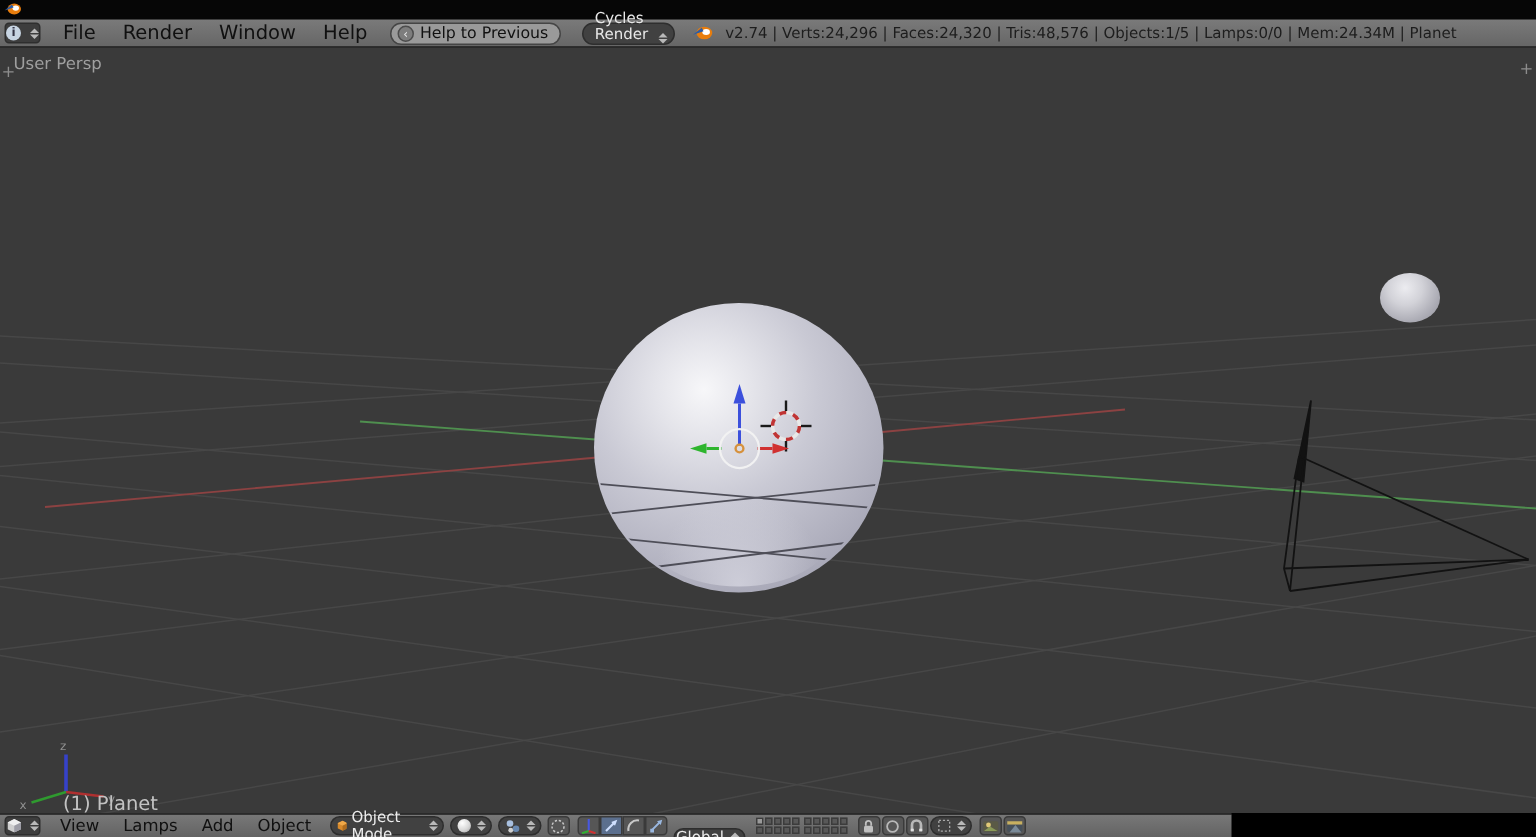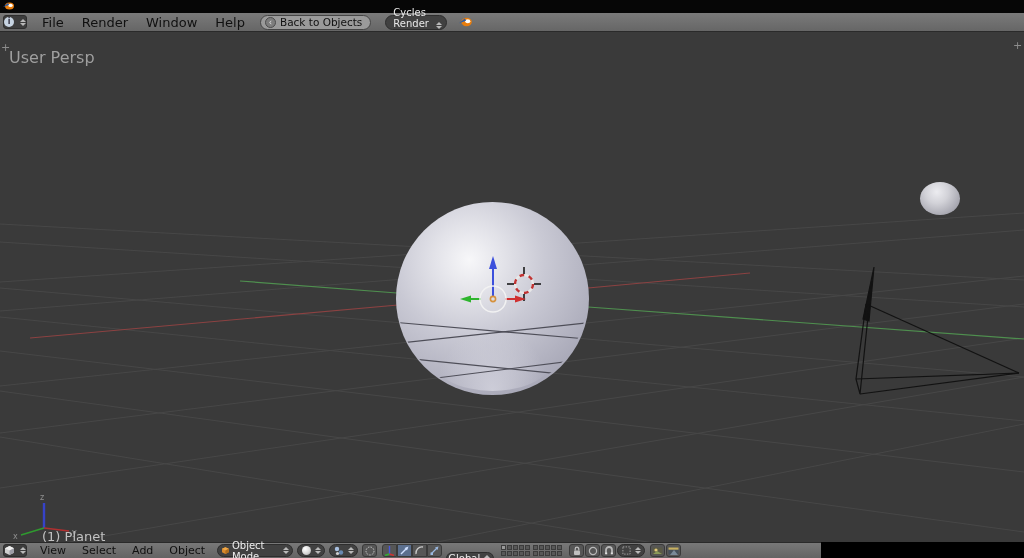--- a/index.html
+++ b/index.html
@@ -30,21 +30,21 @@
   .updown i.up { border-bottom:3px solid #b9b9b9; }
   .updown i.dn { border-top:3px solid #b9b9b9; }
   .stats { color:#1d1d1d; font-size:10px; margin-left:7px; white-space:nowrap; }
   .info-icon { width:10px; height:10px; border-radius:50%; background:#c7d4e2; color:#334; font-size:8px;
     line-height:10px; text-align:center; font-weight:bold; }
   .back-icon { width:11px; height:11px; border-radius:50%; background:#7d7d7d; border:1px solid #4c4c4c;
     color:#e6e6e6; font-size:8px; line-height:9px; text-align:center; margin-right:4px; }
 
   
   .viewport { position:absolute; top:32px; left:0; width:1024px; height:510px; background:#3a3a3a; overflow:hidden; }
-  .vp-label { position:absolute; left:9px; top:16px; color:#9f9f9f; font-size:16px; }
+  .vp-label { position:absolute; left:9px; top:4px; color:#9f9f9f; font-size:11px; }
   .vp-object-label { position:absolute; left:42px; top:497px; color:#c2c2c2; font-size:13px; }
   .vp-plus { position:absolute; color:#8d8d8d; font-size:11px; line-height:10px; }
   .vp-plus.left { left:1px; top:11px; }
   .vp-plus.right { left:1013px; top:9px; }
   svg.layer { position:absolute; left:0; top:0; }
   .sphere-big { position:absolute; left:396px; top:170px; width:193px; height:193px; border-radius:50%;
     background:radial-gradient(circle at 38% 30%, #f7f7f9 0%, #e4e4ea 18%, #c9c9d4 42%, #b2b2c0 68%, #a0a0b0 88%, #9595a6 100%); }
   .sphere-big .rim { position:absolute; left:18%; top:62%; width:64%; height:36%; border-radius:50%;
     background:radial-gradient(ellipse at 50% 100%, rgba(216,216,226,.75) 0%, rgba(216,216,226,0) 65%); }
   .sphere-small { position:absolute; left:920px; top:150px; width:40px; height:33px; border-radius:50%;
@@ -94,36 +94,37 @@
         <i class="up"></i>
         <i class="dn"></i>
       </span>
   </div>
   <span class="menu-item" style="margin-left:6px">File</span>
   <span class="menu-item">Render</span>
   <span class="menu-item">Window</span>
   <span class="menu-item">Help</span>
   <span class="btn">
     <span class="back-icon">‹</span>
-    <span>Back to Objects</span>
+    <span>Help to Previous</span>
   </span>
   <span class="dropdown dd-cycles">
     <span>Cycles Render</span>
     <span class="updown">
         <i class="up"></i>
         <i class="dn"></i>
       </span>
   </span>
   <span class="blender-badge" style="position:static;margin-left:12px;width:14px;height:12px">
     <svg width="14" height="12" viewBox="0 0 12 10">
       <ellipse cx="6.5" cy="5" rx="4.5" ry="3.6" fill="#e87d0d"></ellipse>
       <ellipse cx="7.5" cy="4.4" rx="2.2" ry="1.7" fill="#fff"></ellipse>
       <path d="M0,6 L5,2 L6,4 Z" fill="#2a5ca8"></path>
     </svg>
   </span>
+  <span class="stats">v2.74 | Verts:24,296 | Faces:24,320 | Tris:48,576 | Objects:1/5 | Lamps:0/0 | Mem:24.34M | Planet</span>
 </div>
 
 <div class="viewport">
 
   <svg class="layer" width="1024" height="510">
     <g stroke="#474747" stroke-width="1">
       <line x1="0" y1="250" x2="1024" y2="181"></line>
       <line x1="0" y1="279" x2="1024" y2="198"></line>
       <line x1="0" y1="354" x2="1024" y2="244"></line>
       <line x1="0" y1="401" x2="1024" y2="272"></line>
@@ -217,21 +218,21 @@
       <polygon points="5,0 10,2.5 10,7.5 5,10 0,7.5 0,2.5" fill="#cfcfcf"></polygon>
       <polygon points="5,0 10,2.5 5,5 0,2.5" fill="#efefef"></polygon>
       <polygon points="5,5 10,2.5 10,7.5 5,10" fill="#9d9da6"></polygon>
     </svg>
     <span class="updown">
         <i class="up"></i>
         <i class="dn"></i>
       </span>
   </div>
   <span class="bh-menu" style="margin-left:5px">View</span>
-  <span class="bh-menu">Select</span>
+  <span class="bh-menu">Lamps</span>
   <span class="bh-menu">Add</span>
   <span class="bh-menu">Object</span>
 
   <span class="sm-dd mode-dd">
     <svg class="cube-o" viewBox="0 0 10 10">
       <polygon points="5,0 10,2.5 10,7.5 5,10 0,7.5 0,2.5" fill="#d88a2c"></polygon>
       <polygon points="5,0 10,2.5 5,5 0,2.5" fill="#f0a848"></polygon>
       <polygon points="5,5 10,2.5 10,7.5 5,10" fill="#b06d1e"></polygon>
     </svg>
     <span style="margin-left:3px">Object Mode</span>

